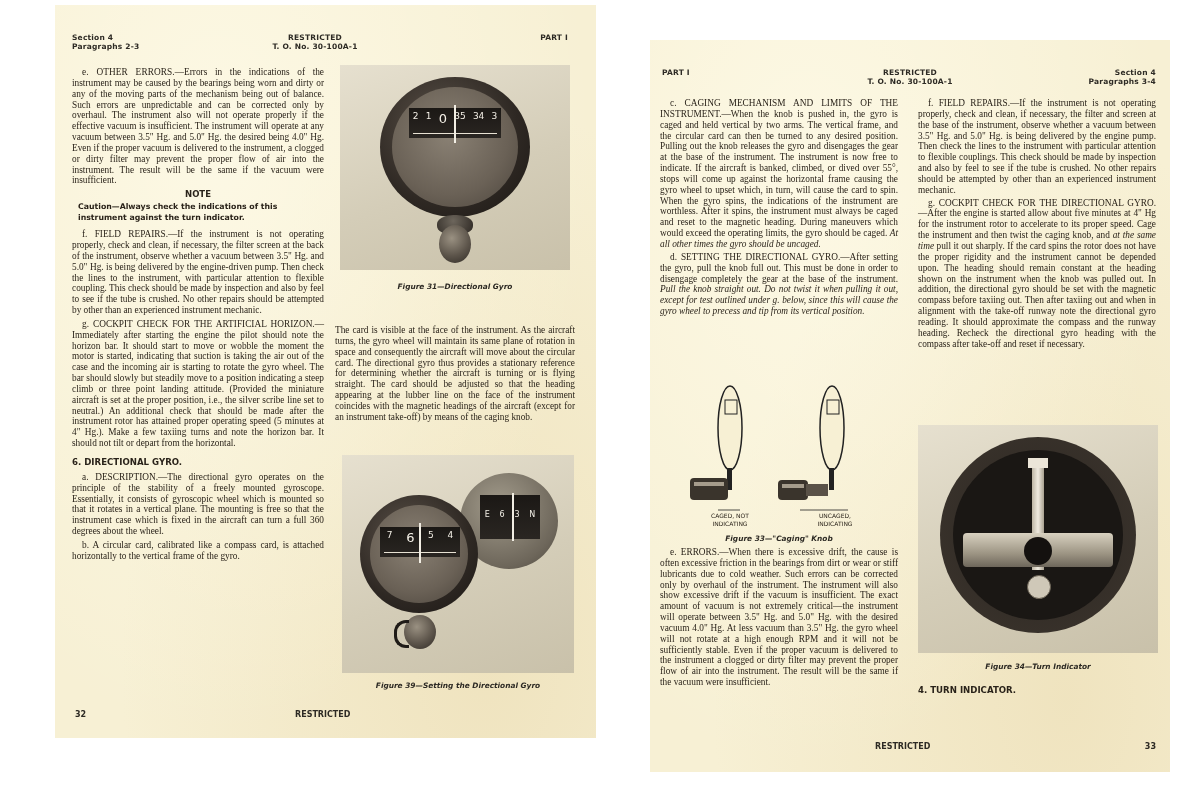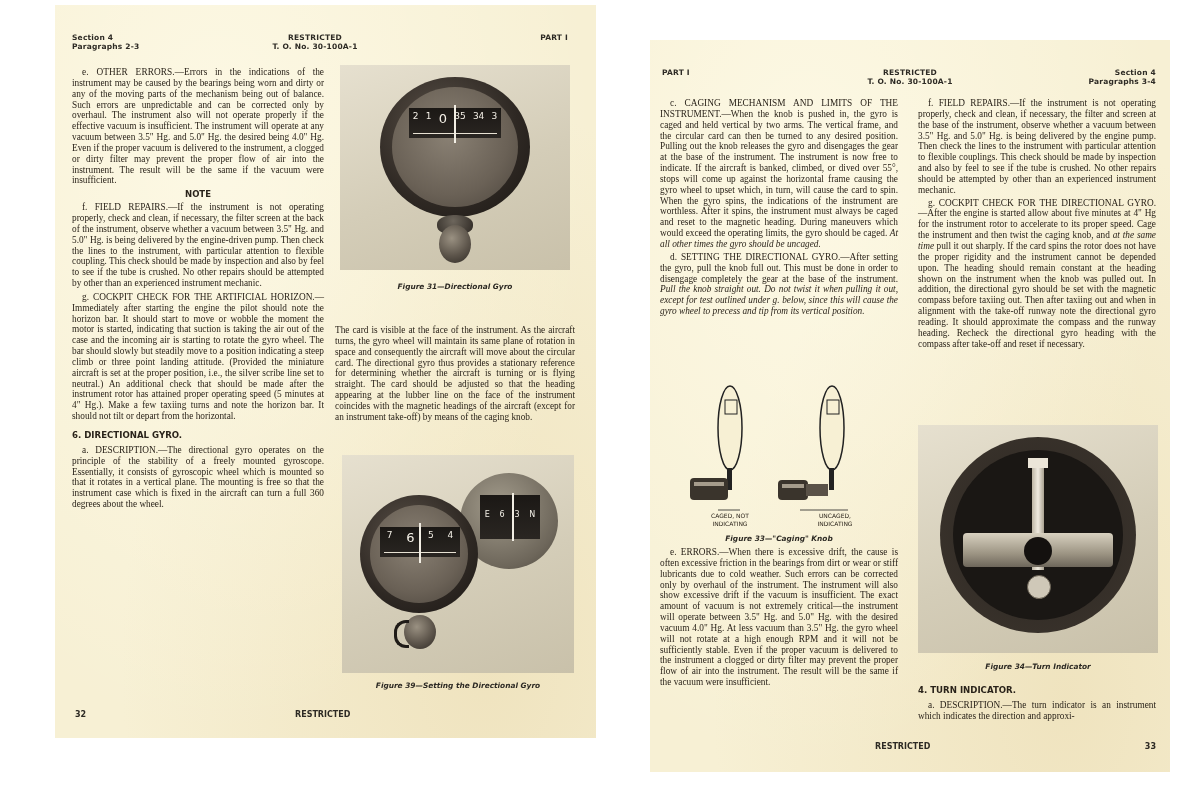--- a/index.html
+++ b/index.html
@@ -48,24 +48,26 @@
     <div>RESTRICTED</div>
     <div>T. O. No. 30-100A-1</div>
   </div>
   <div class="hdr right" style="right:28px; top:28px;">
     <div>PART I</div>
   </div>
 
   <div class="col" style="left:17px; top:62px; width:252px;">
     <p><span class="sc">e. OTHER ERRORS.</span><span>—Errors in the indications of the instrument may be caused by the bearings being worn and dirty or any of the moving parts of the mechanism being out of balance. Such errors are unpredictable and can be corrected only by overhaul. The instrument also will not operate properly if the effective vacuum is insufficient. The instrument will operate at any vacuum between 3.5" Hg. and 5.0" Hg. the desired being 4.0" Hg. Even if the proper vacuum is delivered to the instrument, a clogged or dirty filter may prevent the proper flow of air into the instrument. The result will be the same if the vacuum were insufficient.</span></p>
     <div class="note-title">NOTE</div>
+    <div class="caution">Caution—Always check the indications of this instrument against the turn indicator.</div>
     <p><span>f. FIELD REPAIRS.</span><span>—If the instrument is not operating properly, check and clean, if necessary, the filter screen at the back of the instrument, observe whether a vacuum between 3.5" Hg. and 5.0" Hg. is being delivered by the engine-driven pump. Then check the lines to the instrument, with particular attention to flexible coupling. This check should be made by inspection and also by feel to see if the tube is crushed. No other repairs should be attempted by other than an experienced instrument mechanic.</span></p>
     <p style="margin-top:3px;"><span>g. COCKPIT CHECK FOR THE ARTIFICIAL HORIZON.</span><span>—Immediately after starting the engine the pilot should note the horizon bar. It should start to move or wobble the moment the motor is started, indicating that suction is taking the air out of the case and the incoming air is starting to rotate the gyro wheel. The bar should slowly but steadily move to a position indicating a steep climb or three point landing attitude. (Provided the miniature aircraft is set at the proper position, i.e., the silver scribe line set to neutral.) An additional check that should be made after the instrument rotor has attained proper operating speed (5 minutes at 4" Hg.). Make a few taxiing turns and note the horizon bar. It should not tilt or depart from the horizontal.</span></p>
     <div class="section-head">6. DIRECTIONAL GYRO.</div>
     <p><span>a. DESCRIPTION.</span><span>—The directional gyro operates on the principle of the stability of a freely mounted gyroscope. Essentially, it consists of gyroscopic wheel which is mounted so that it rotates in a vertical plane. The mounting is free so that the instrument case which is fixed in the aircraft can turn a full 360 degrees about the wheel.</span></p>
+    <p style="margin-top:3px;">b. A circular card, calibrated like a compass card, is attached horizontally to the vertical frame of the gyro.</p>
   </div>
 
   <div class="photo" style="left:285px; top:60px; width:230px; height:205px;">
     <div class="gauge-bezel" style="left:40px; top:12px; width:150px; height:140px;"></div>
     <div class="gauge-face" style="left:52px; top:22px; width:126px; height:120px;"></div>
     <div class="gauge-window" style="left:69px; top:43px; width:92px; height:30px;">
       <span>2</span>
       <span>1</span>
       <span style="font-size:13px;">0</span>
       <span>35</span>
@@ -171,18 +173,17 @@
     <div style="position:absolute; left:114px; top:35px; width:12px; height:110px; background:linear-gradient(90deg,#bdb5a4,#f0ebe0,#a9a190);"></div>
     <div style="position:absolute; left:110px; top:33px; width:20px; height:10px; background:#ece6d8;"></div>
     <div style="position:absolute; left:45px; top:108px; width:150px; height:34px; border-radius:4px; background:linear-gradient(180deg,#d8d1c0,#9d9584 60%,#6e675b);"></div>
     <div style="position:absolute; left:106px; top:112px; width:28px; height:28px; border-radius:50%; background:#14110f;"></div>
     <div style="position:absolute; left:109px; top:150px; width:22px; height:22px; border-radius:50%; background:#cfc8b8; border:1px solid #6a6254;"></div>
   </div>
   <div class="caption" style="left:268px; top:622px; width:240px;">Figure 34—Turn Indicator</div>
 
   <div class="col" style="left:268px; top:645px; width:238px;">
     <div class="section-head" style="margin-top:0;">4. TURN INDICATOR.</div>
-    <p><span>a. DESCRIPTION.</span><span>—The turn indicator is an instrument which indicates the direction and approxi-</span></p>
   </div>
 
   <div class="footer" style="left:225px; top:702px;">RESTRICTED</div>
   <div class="footer" style="right:14px; top:702px;">33</div>
 </div>
 
 </body></html>

